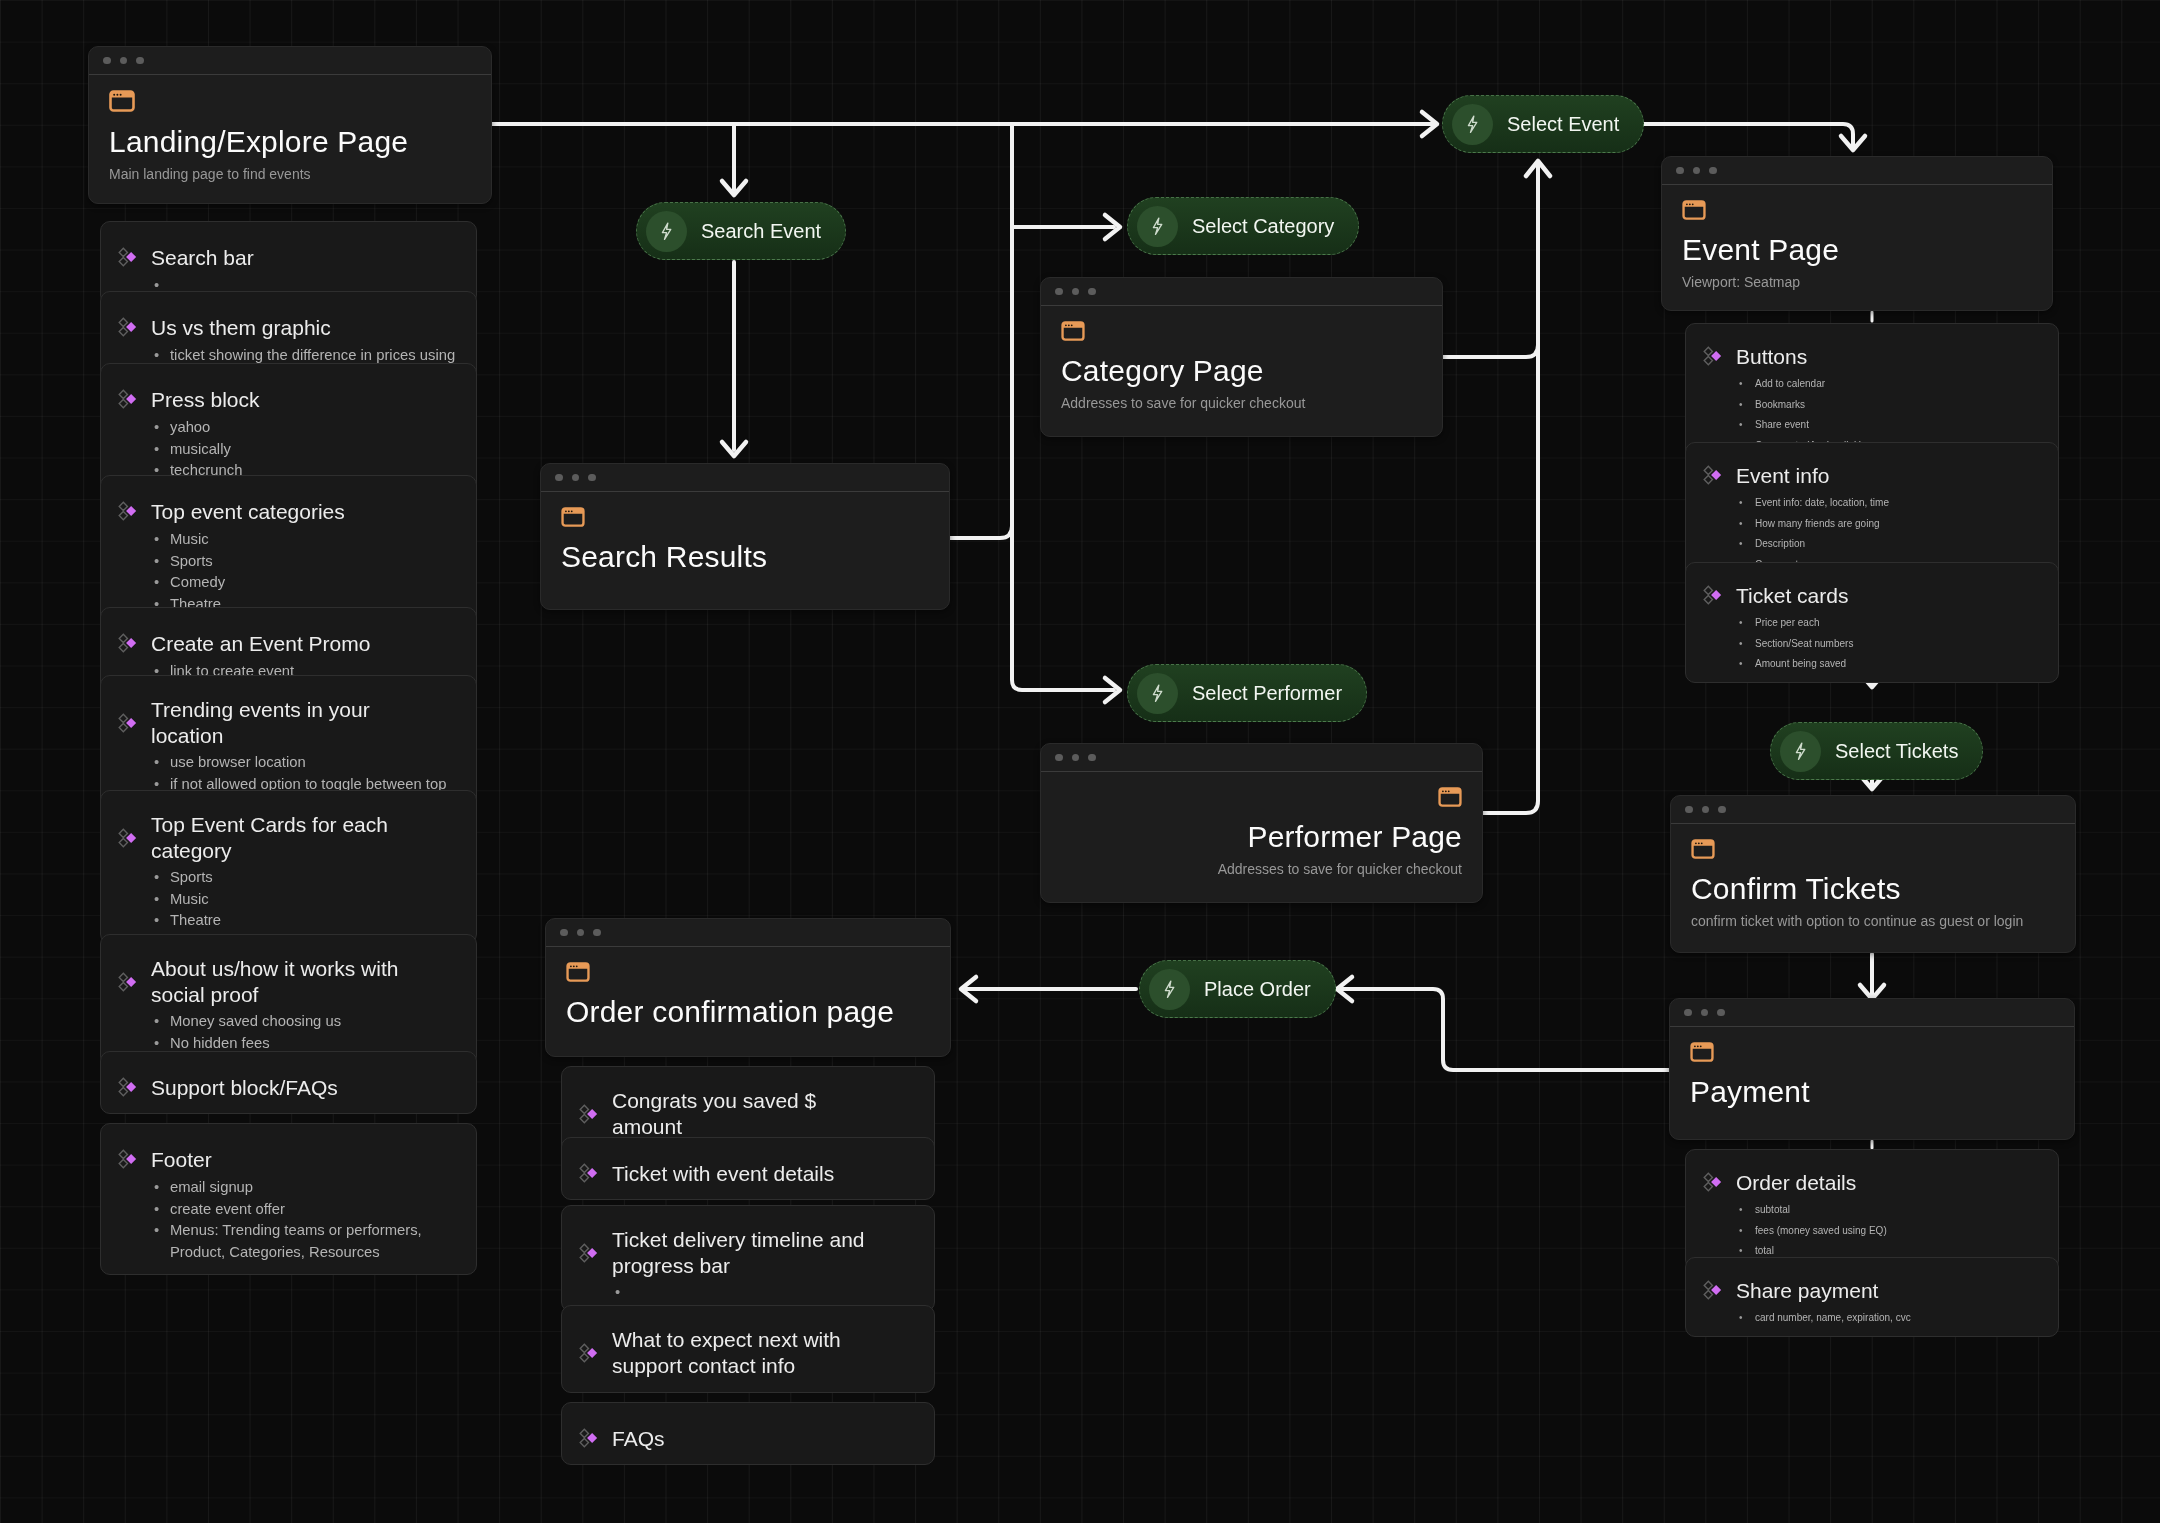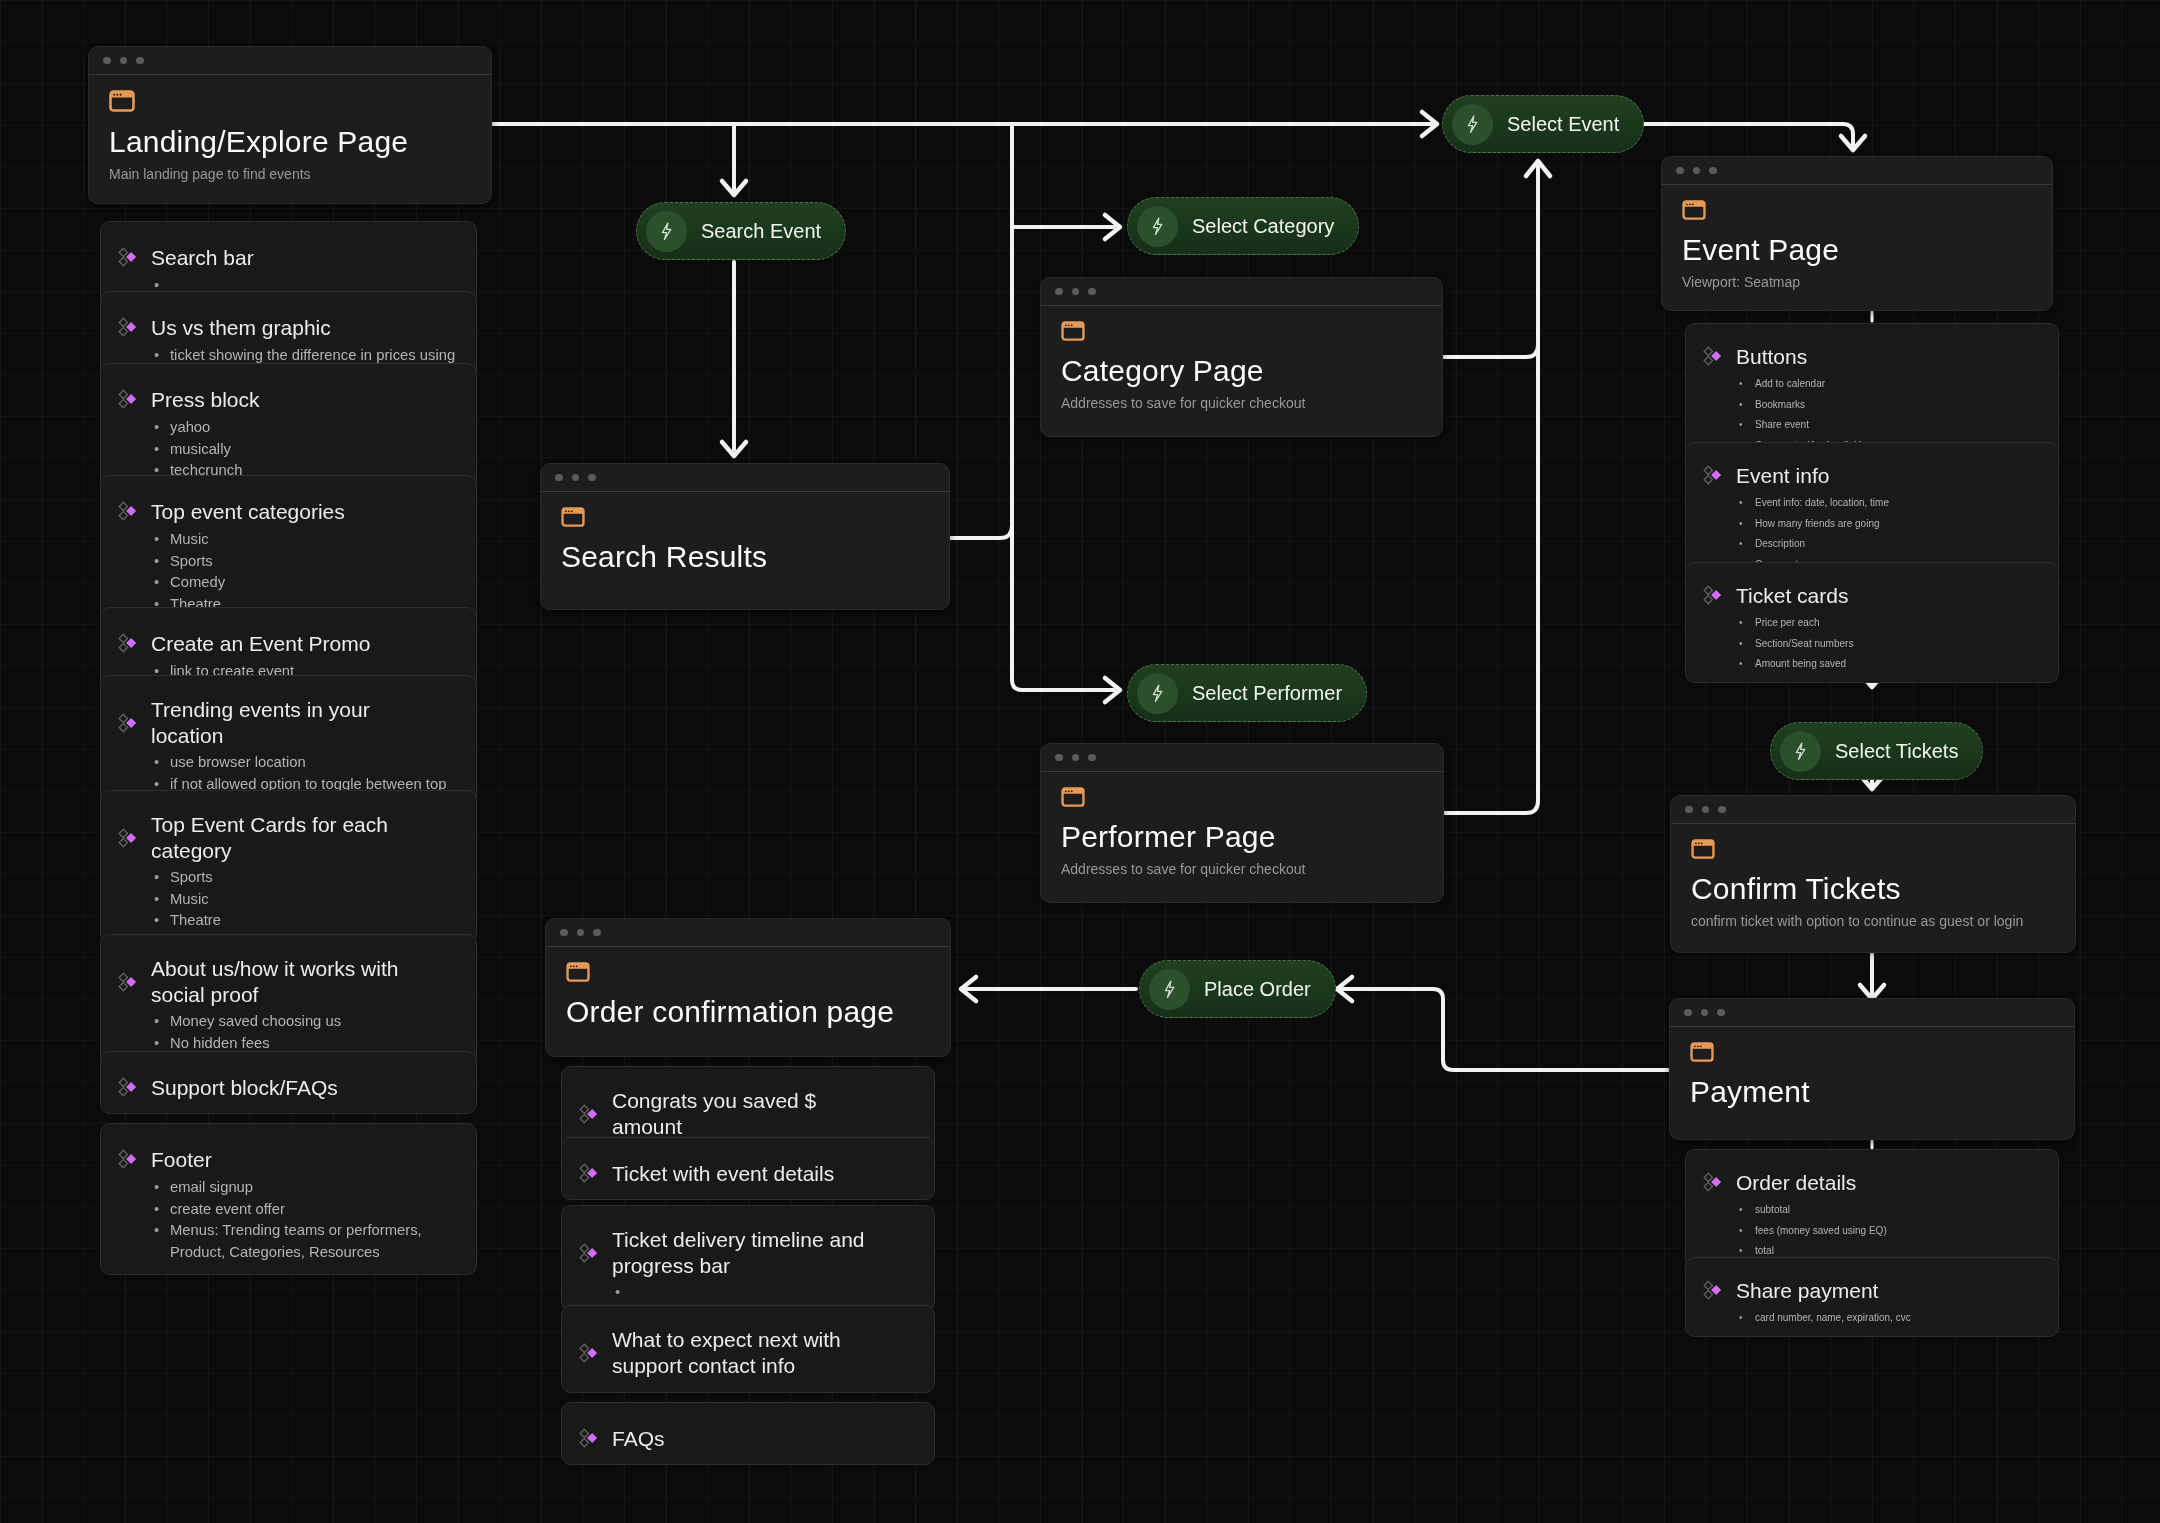--- a/index.html
+++ b/index.html
@@ -178,21 +178,21 @@
             <circle cx="5.2" cy="4.8" r="1" fill="#20160c"></circle>
             <circle cx="8.4" cy="4.8" r="1" fill="#20160c"></circle>
             <circle cx="11.6" cy="4.8" r="1" fill="#20160c"></circle>
           </svg>
       </span>
       <div class="win-title">Category Page</div>
       <div class="win-sub">Addresses to save for quicker checkout</div>
     </div>
   </div>
 
-  <div class="window" style="left:1040px;top:743px;width:404px;height:160px;">
+  <div class="window" style="left:1040px;top:743px;width:443px;height:160px;text-align:right;">
     <div class="titlebar">
       <span class="tl-dot"></span>
       <span class="tl-dot"></span>
       <span class="tl-dot"></span>
     </div>
     <div class="win-body">
       <span>
         <svg width="24" height="20" viewBox="0 0 26 22">
             <rect x="1.5" y="1.5" width="23" height="19" rx="3" fill="none" stroke="#e79a57" stroke-width="2.6"></rect>
             <path d="M4.5 1.5 h17 a3 3 0 0 1 3 3 v3 h-23 v-3 a3 3 0 0 1 3 -3 z" fill="#e79a57"></path>

